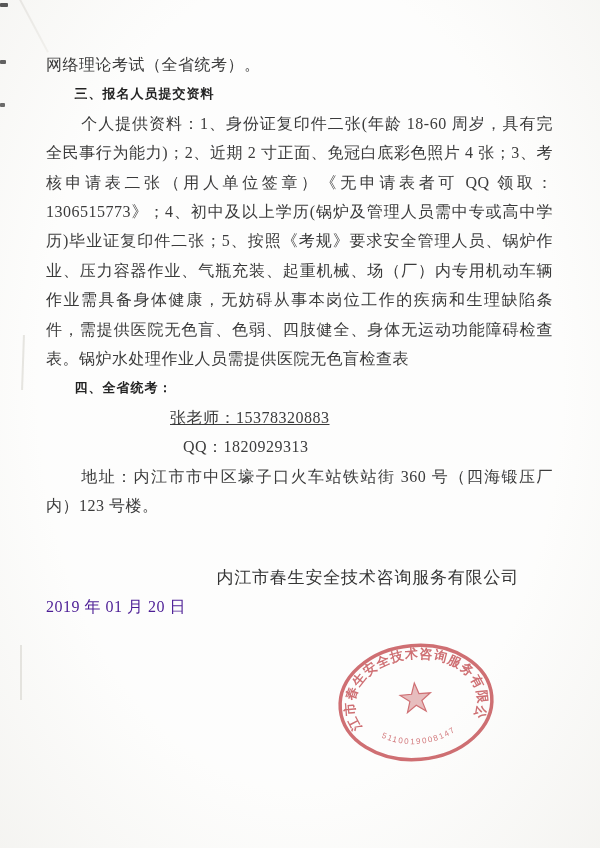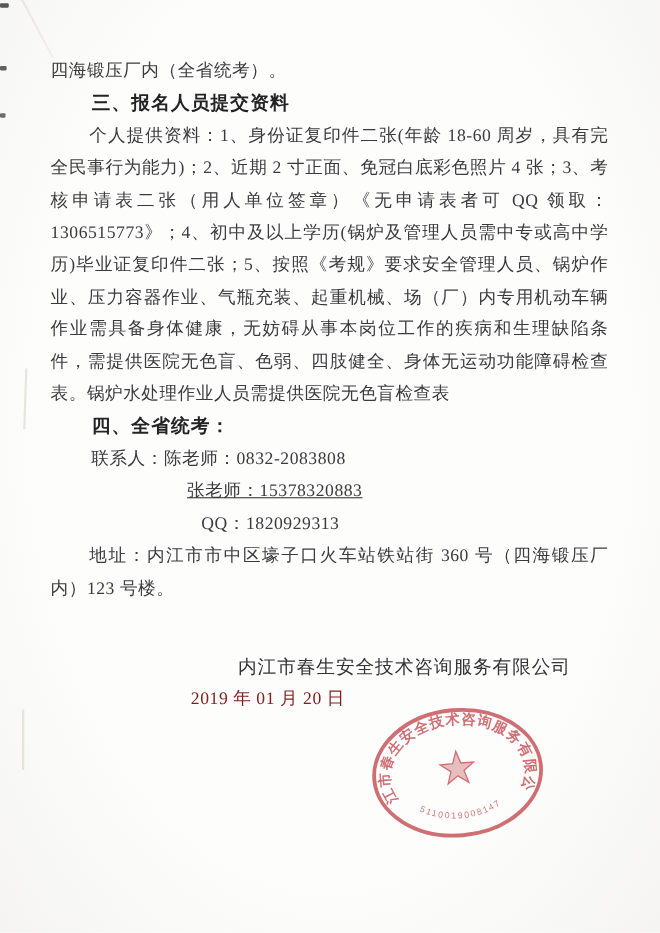--- a/index.html
+++ b/index.html
@@ -27,40 +27,40 @@
     text-justify: inter-ideograph;
     letter-spacing: 0.5px;
   }
   .content p { margin: 0; }
   .indent { text-indent: 2.2em; }
   .heading {
     font-weight: bold;
     color: #232323;
     text-indent: 2.2em;
     font-family: "Liberation Sans", "DejaVu Sans", sans-serif;
-    font-size: 17px;
+    font-size: 13px;
     letter-spacing: 1px;
   }
   .contact-line { white-space: nowrap; }
   .ind-a { padding-left: 37px; }
   .ind-b { padding-left: 124px; text-decoration: underline; }
   .ind-c { padding-left: 137px; }
   .signature { margin-top: 42px; }
   .company-line {
     text-align: right;
     padding-right: 34px;
     font-size: 17px;
     letter-spacing: 0.8px;
     color: #343434;
   }
   .date-line {
-    text-align: center;
+    text-align: left;
     padding-right: 112px;
     font-size: 16px;
-    color: #7f1d1d;
+    color: #4c1d95;
   }
   
   .seal {
     position: absolute;
     left: 334px; top: 639px;
     width: 164px; height: 127px;
     transform: rotate(-5deg);
     mix-blend-mode: multiply;
     opacity: 0.92;
   }
@@ -84,30 +84,29 @@
 
 <div class="artifact edge-dash-1"></div>
 <div class="artifact edge-dash-2"></div>
 <div class="artifact edge-dash-3"></div>
 <div class="artifact crease-line"></div>
 <div class="artifact pencil-mark-1"></div>
 <div class="artifact pencil-mark-2"></div>
 
 <div class="content">
 
-  <p>四海锻压厂内（全省统考）。</p>
+  <p>网络理论考试（全省统考）。</p>
 
 
   <p class="heading">三、报名人员提交资料</p>
 
   <p class="indent">个人提供资料：1、身份证复印件二张(年龄 18-60 周岁，具有完全民事行为能力)；2、近期 2 寸正面、免冠白底彩色照片 4 张；3、考核申请表二张（用人单位签章）《无申请表者可 QQ 领取：1306515773》；4、初中及以上学历(锅炉及管理人员需中专或高中学历)毕业证复印件二张；5、按照《考规》要求安全管理人员、锅炉作业、压力容器作业、气瓶充装、起重机械、场（厂）内专用机动车辆作业需具备身体健康，无妨碍从事本岗位工作的疾病和生理缺陷条件，需提供医院无色盲、色弱、四肢健全、身体无运动功能障碍检查表。锅炉水处理作业人员需提供医院无色盲检查表</p>
 
   <p class="heading">四、全省统考：</p>
 
-  <div class="contact-line ind-a">联系人：陈老师：0832-2083808</div>
 
   <div class="contact-line ind-b">张老师：15378320883</div>
 
   <div class="contact-line ind-c">QQ：1820929313</div>
 
   <p class="indent">地址：内江市市中区壕子口火车站铁站街 360 号（四海锻压厂内）123 号楼。</p>
 
   <div class="signature">
     <div class="company-line">内江市春生安全技术咨询服务有限公司</div>
     <div class="date-line">2019 年 01 月 20 日</div>

